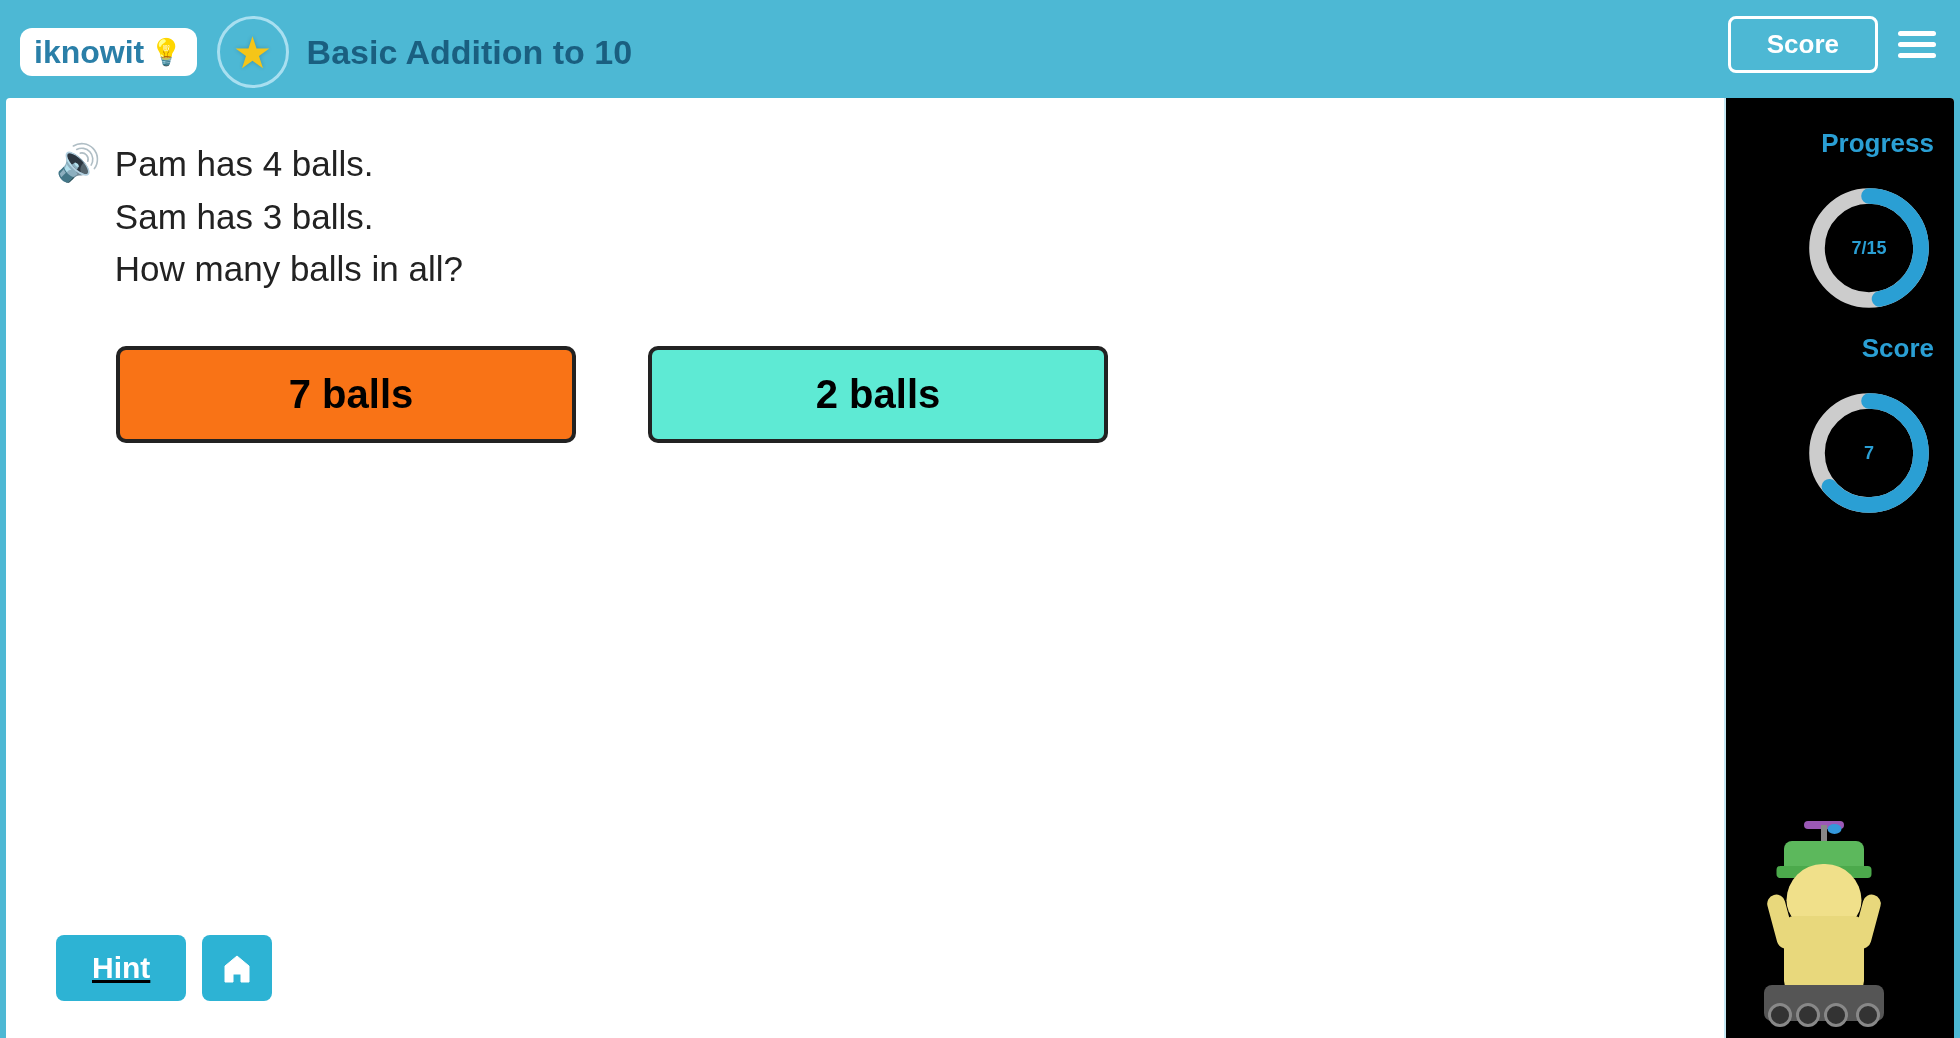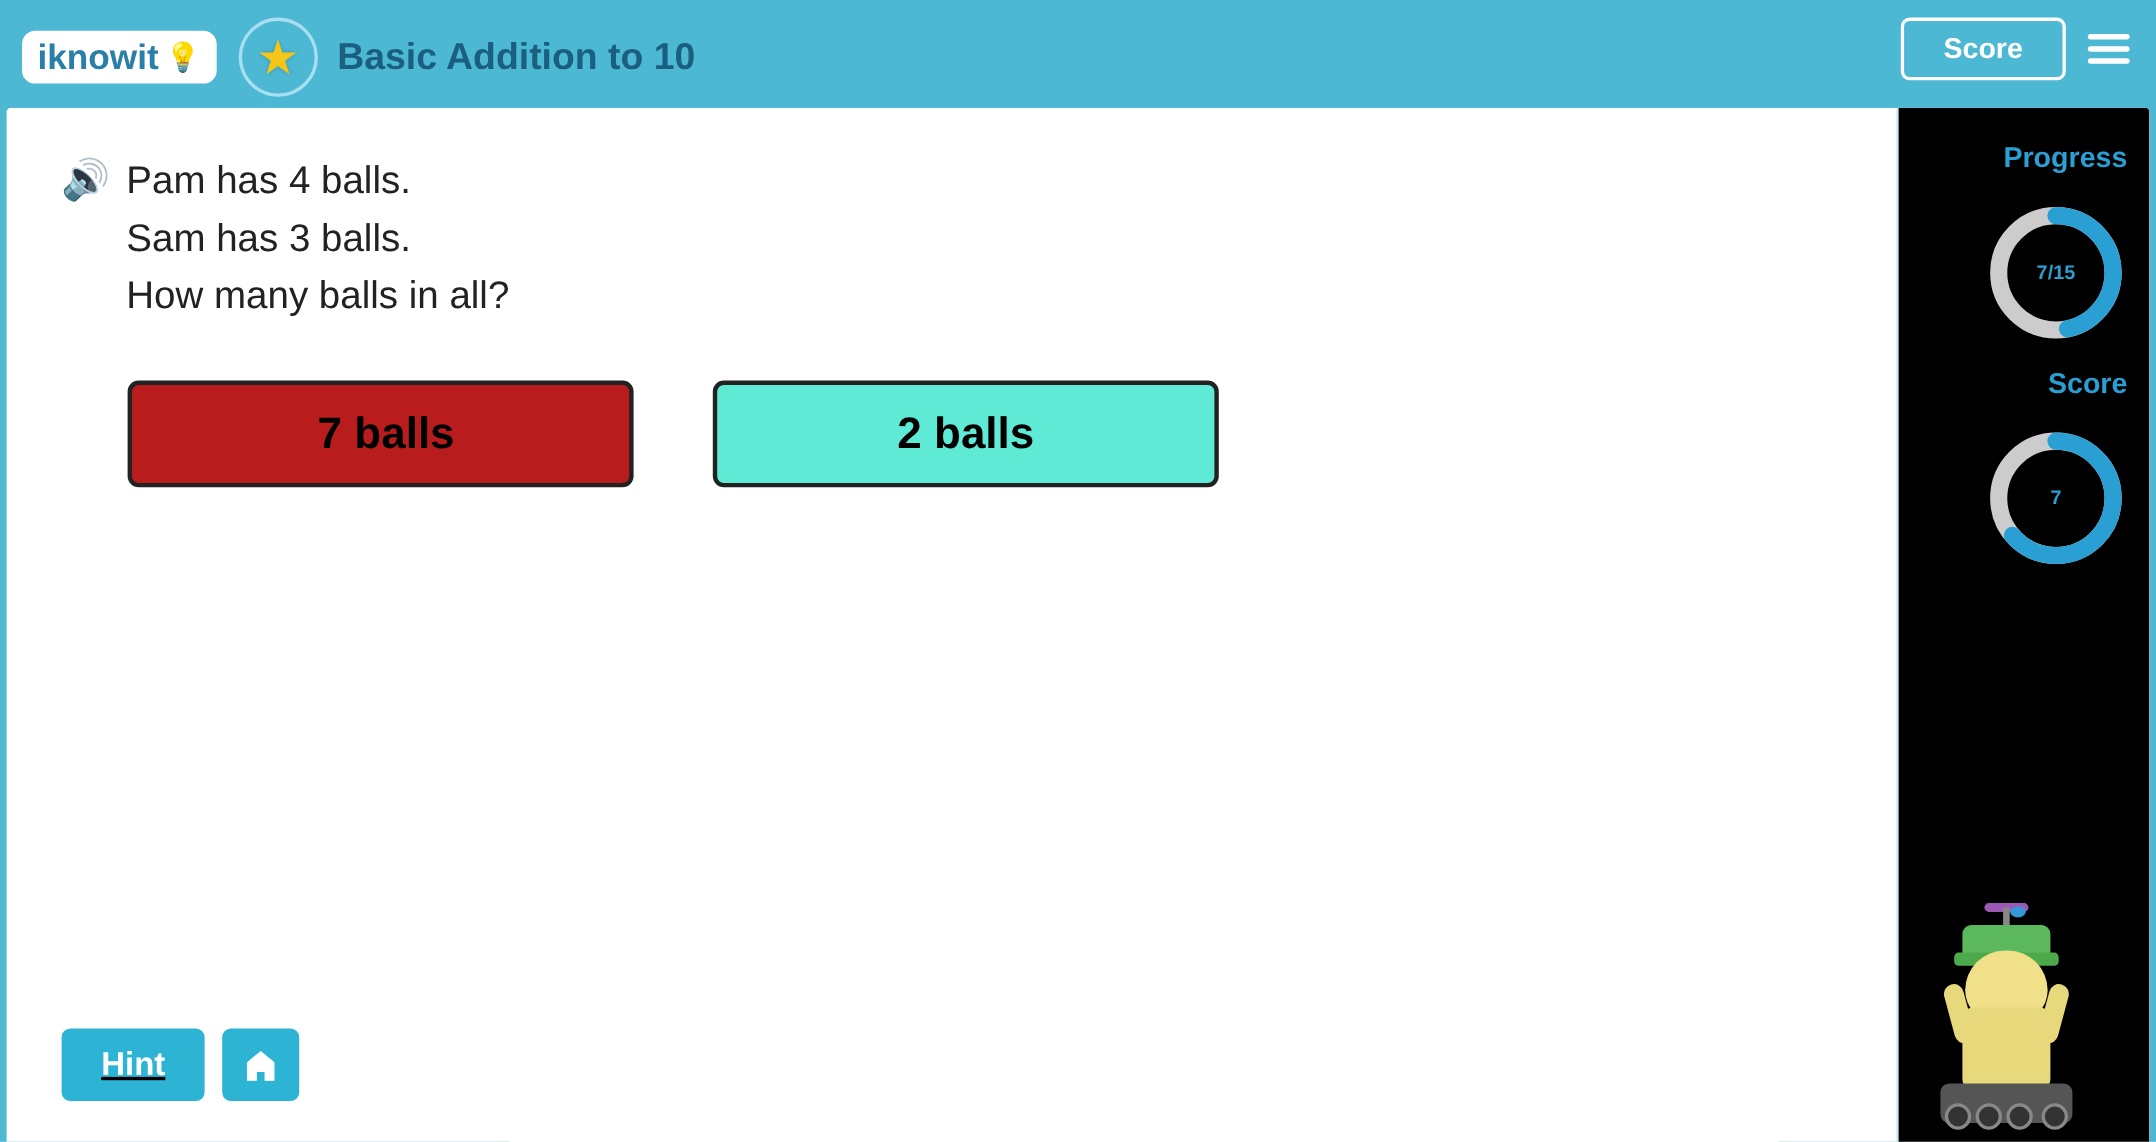--- a/index.html
+++ b/index.html
@@ -152,21 +152,21 @@
       padding: 22px 30px;
       border: 4px solid #222;
       border-radius: 10px;
       font-size: 40px;
       font-weight: bold;
       cursor: pointer;
       text-align: center;
       background: #a8d8ea;
     }
     .answer-btn.selected {
-      background: #b91c1c;
+      background: #f97316;
       padding-left: 40px;
     }
     .answer-btn.white {
       background: #5eead4;
       margin-left: 32px;
     }
 
     
     .bottom-bar {
       display: flex;

